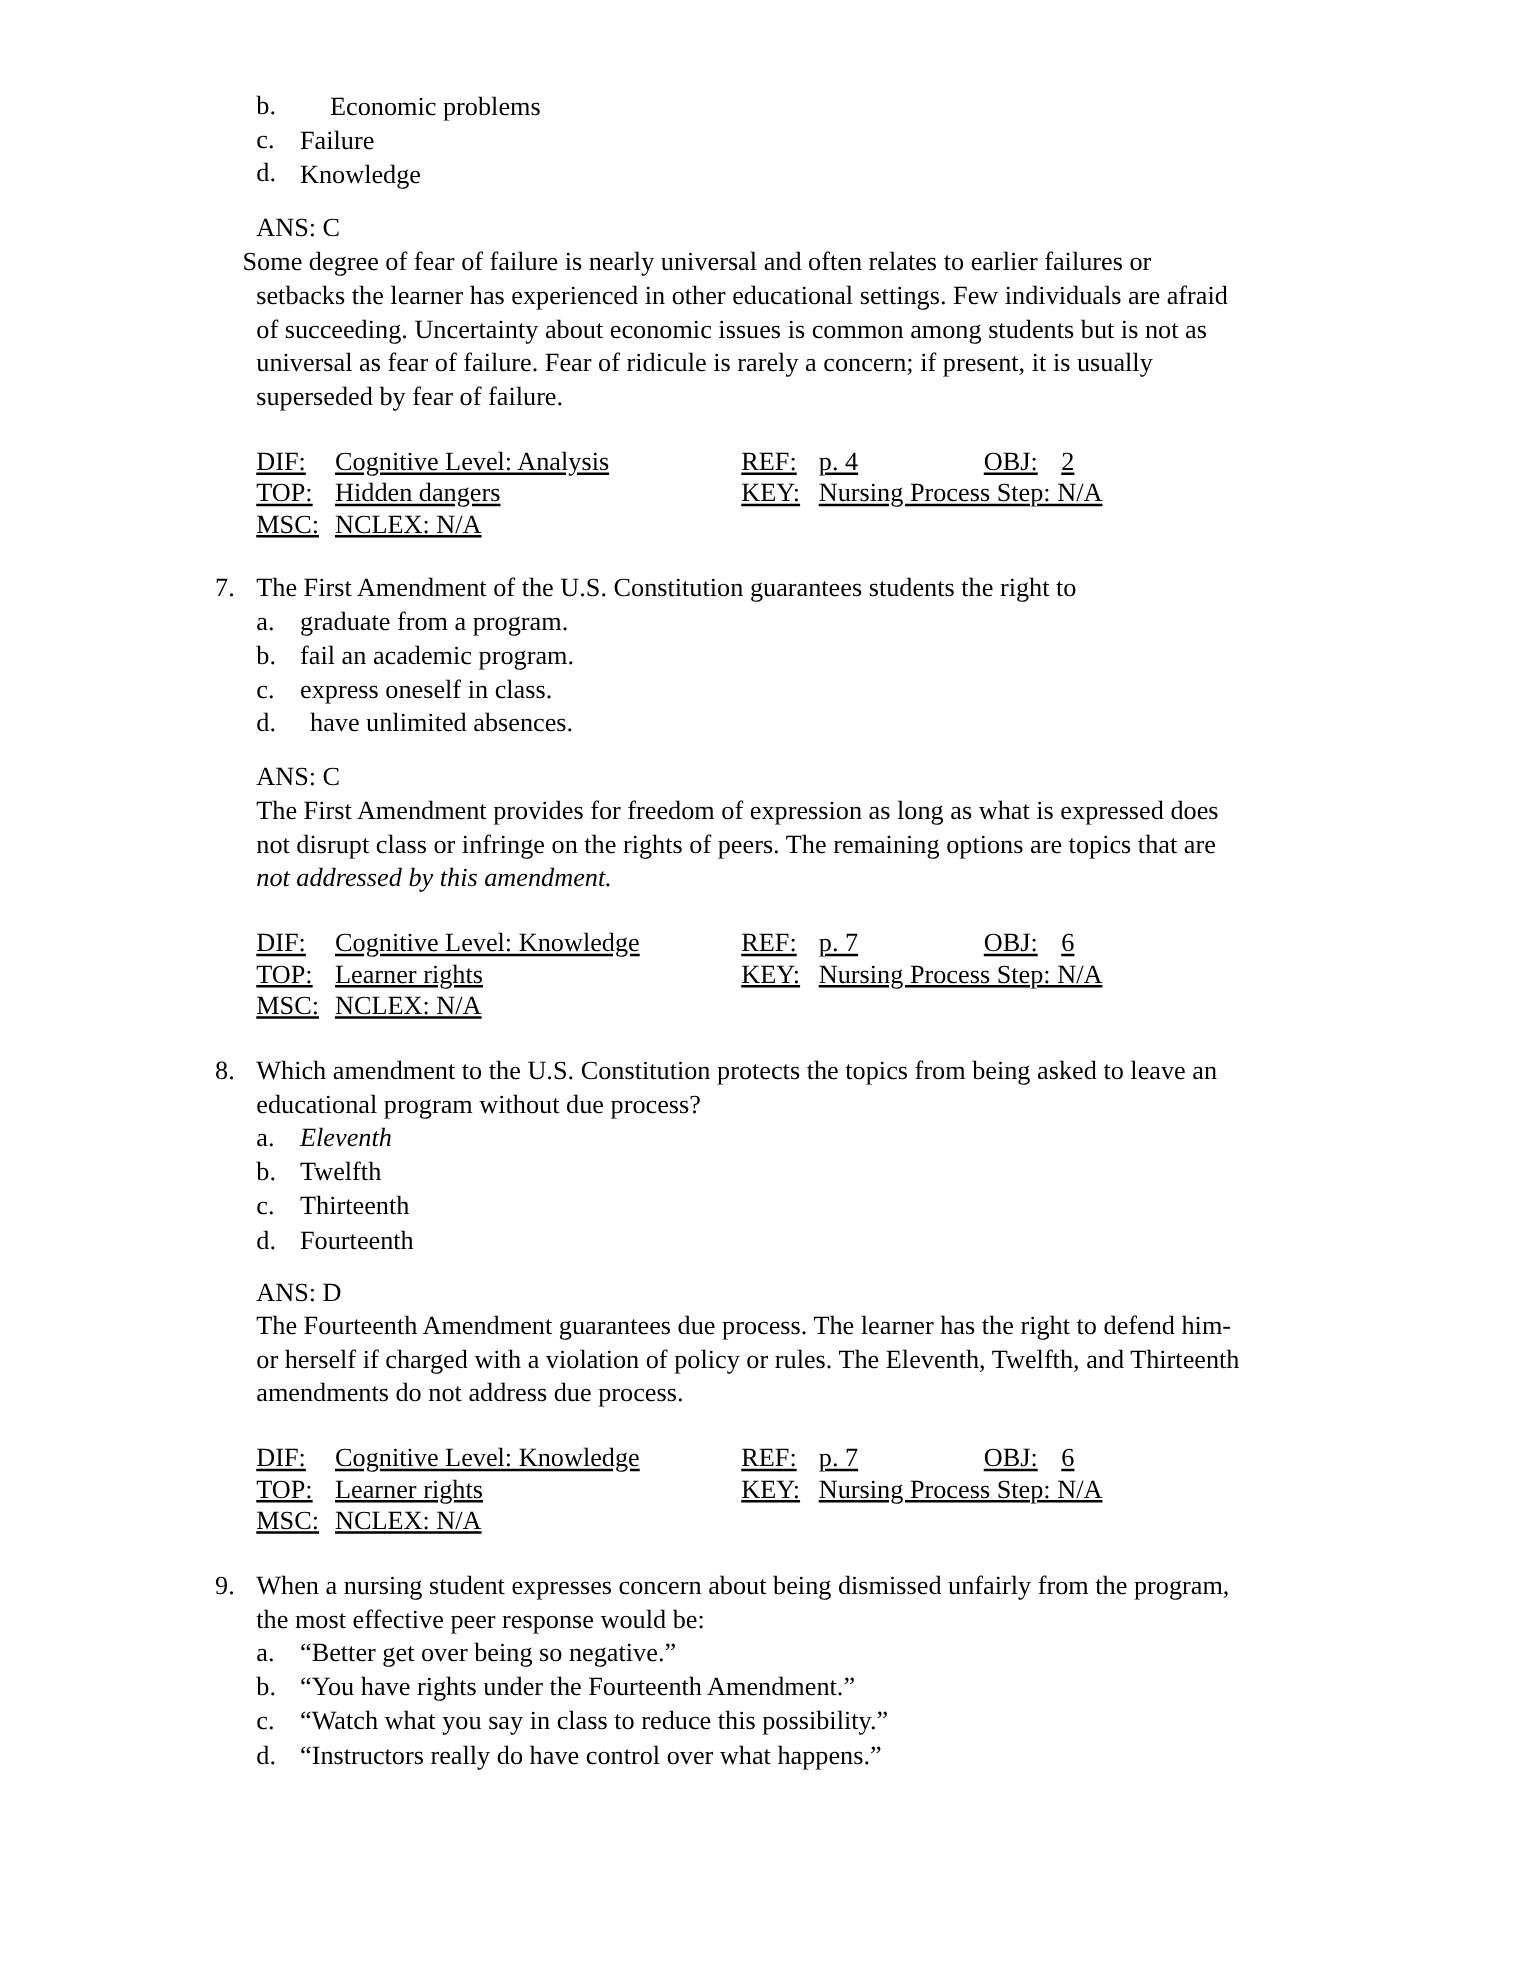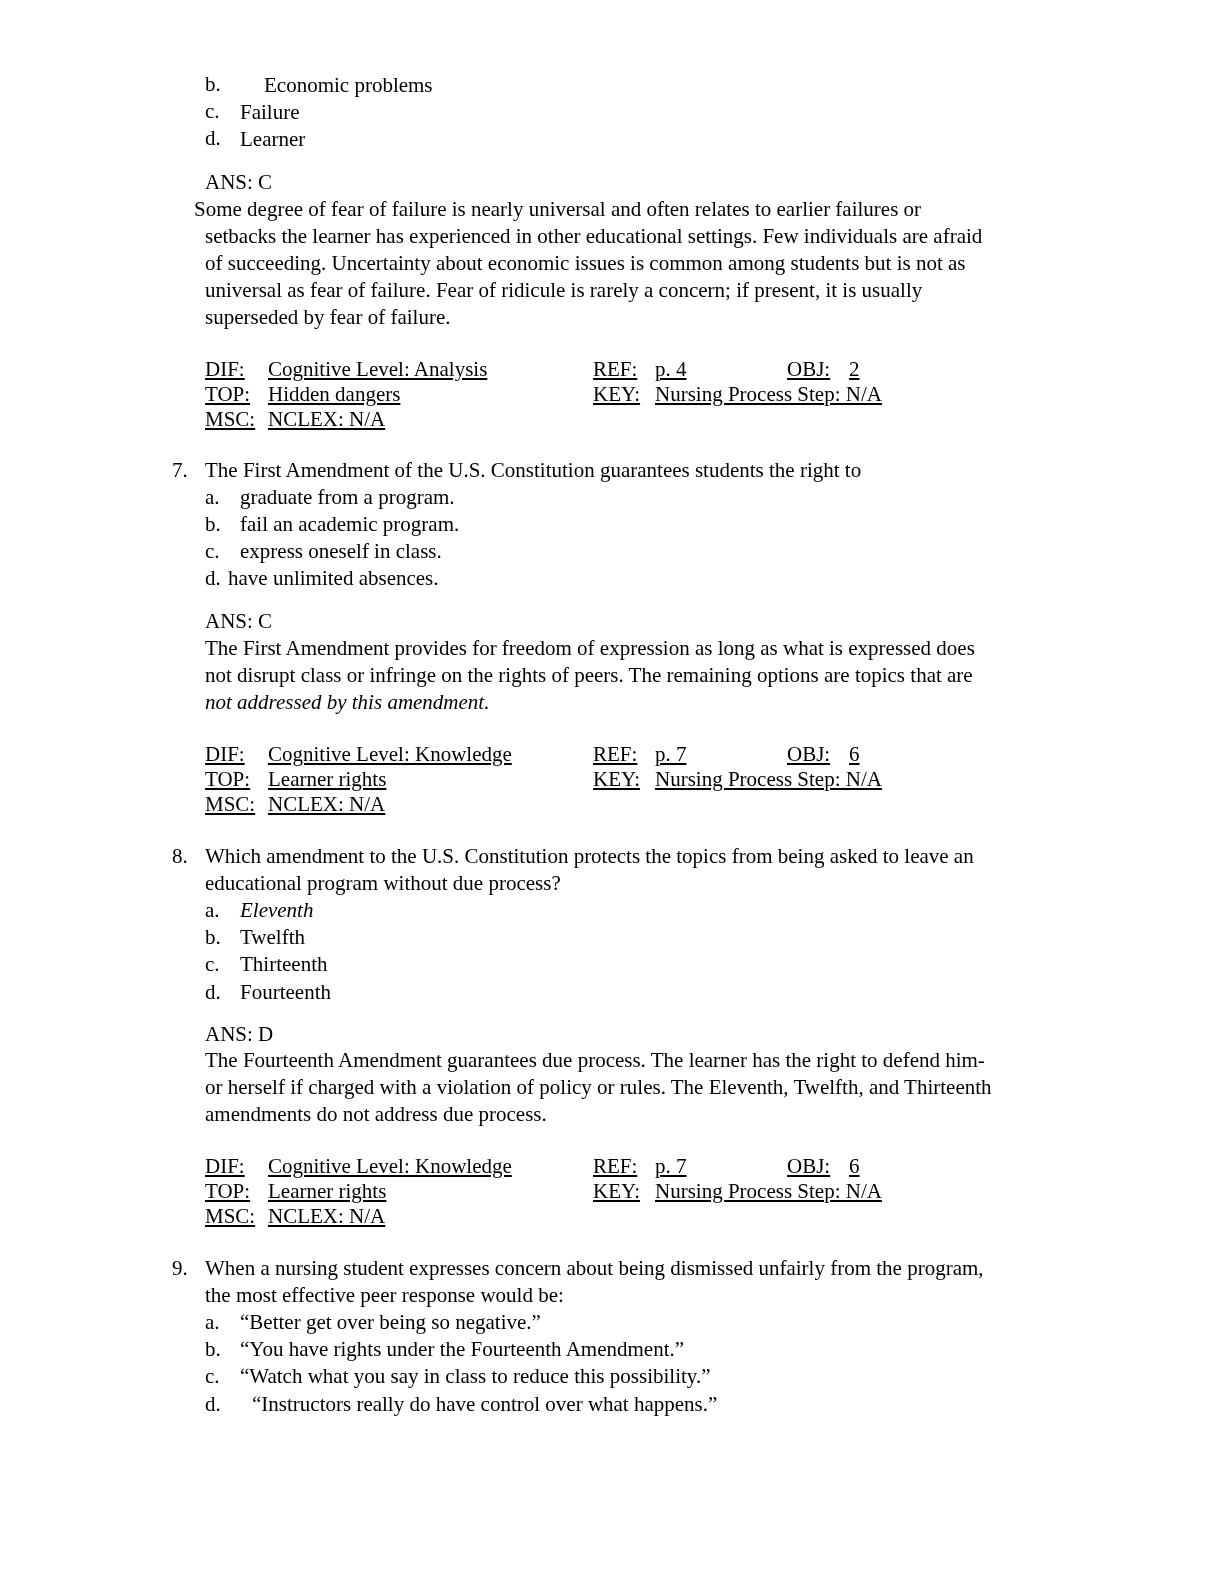--- a/index.html
+++ b/index.html
@@ -16,21 +16,21 @@
 <body>
 
 <div class="page">
 
   <div>
     <span class="opt-letter" style="left:205px;top:72px;">b.</span>
     <span class="opt-text line" style="left:240px;top:72px;margin-left:24px;">Economic problems</span>
     <span class="opt-letter" style="left:205px;top:99px;">c.</span>
     <span class="opt-text line" style="left:240px;top:99px;">Failure</span>
     <span class="opt-letter" style="left:205px;top:126px;">d.</span>
-    <span class="opt-text line" style="left:240px;top:126px;">Learner</span>
+    <span class="opt-text line" style="left:240px;top:126px;">Knowledge</span>
 
     <div class="line" style="left:205px;top:169px;">ANS:  C</div>
     <div class="line" style="left:194px;top:196px;">Some degree of fear of failure is nearly universal and often relates to earlier failures or</div>
     <div class="line" style="left:205px;top:223px;">setbacks the learner has experienced in other educational settings. Few individuals are afraid</div>
     <div class="line" style="left:205px;top:250px;">of succeeding. Uncertainty about economic issues is common among students but is not as</div>
     <div class="line" style="left:205px;top:277px;">universal as fear of failure. Fear of ridicule is rarely a concern; if present, it is usually</div>
     <div class="line" style="left:205px;top:304px;">superseded by fear of failure.</div>
 
     <div>
       <span class="meta" style="left:205px;top:357px;">DIF:</span>
@@ -52,21 +52,21 @@
     <span class="qnum line" style="left:172px;top:457px;">7.</span>
     <div class="line" style="left:205px;top:457px;">The First Amendment of the U.S. Constitution guarantees students the right to</div>
 
     <span class="opt-letter line" style="left:205px;top:484px;">a.</span>
     <span class="opt-text line" style="left:240px;top:484px;">graduate from a program.</span>
     <span class="opt-letter line" style="left:205px;top:511px;">b.</span>
     <span class="opt-text line" style="left:240px;top:511px;">fail an academic program.</span>
     <span class="opt-letter line" style="left:205px;top:538px;">c.</span>
     <span class="opt-text line" style="left:240px;top:538px;">express oneself in class.</span>
     <span class="opt-letter line" style="left:205px;top:565px;">d.</span>
-    <span class="opt-text line" style="left:228px;top:565px;text-align:center;">have unlimited absences.</span>
+    <span class="opt-text line" style="left:248px;top:565px;text-align:center;">have unlimited absences.</span>
 
     <div class="line" style="left:205px;top:608px;">ANS:  C</div>
     <div class="line" style="left:205px;top:635px;">The First Amendment provides for freedom of expression as long as what is expressed does</div>
     <div class="line" style="left:205px;top:662px;">not disrupt class or infringe on the rights of peers. The remaining options are topics that are</div>
     <div class="line" style="left:205px;top:689px;font-style:italic;">not addressed by this amendment.</div>
 
     <div>
       <span class="meta" style="left:205px;top:742px;">DIF:</span>
       <span class="meta" style="left:268px;top:742px;">Cognitive Level: Knowledge</span>
       <span class="meta" style="left:593px;top:742px;">REF:</span>
@@ -122,16 +122,16 @@
     <div class="line" style="left:205px;top:1255px;">When a nursing student expresses concern about being dismissed unfairly from the program,</div>
     <div class="line" style="left:205px;top:1282px;">the most effective peer response would be:</div>
 
     <span class="opt-letter line" style="left:205px;top:1309px;">a.</span>
     <span class="opt-text line" style="left:240px;top:1309px;">“Better get over being so negative.”</span>
     <span class="opt-letter line" style="left:205px;top:1336px;">b.</span>
     <span class="opt-text line" style="left:240px;top:1336px;">“You have rights under the Fourteenth Amendment.”</span>
     <span class="opt-letter line" style="left:205px;top:1363px;">c.</span>
     <span class="opt-text line" style="left:240px;top:1363px;">“Watch what you say in class to reduce this possibility.”</span>
     <span class="opt-letter line" style="left:205px;top:1391px;">d.</span>
-    <span class="opt-text line" style="left:240px;top:1391px;margin-left:12px;">“Instructors really do have control over what happens.”</span>
+    <span class="opt-text line" style="left:240px;top:1391px;">“Instructors really do have control over what happens.”</span>
   </div>
 
 </div>
 
 </body></html>

